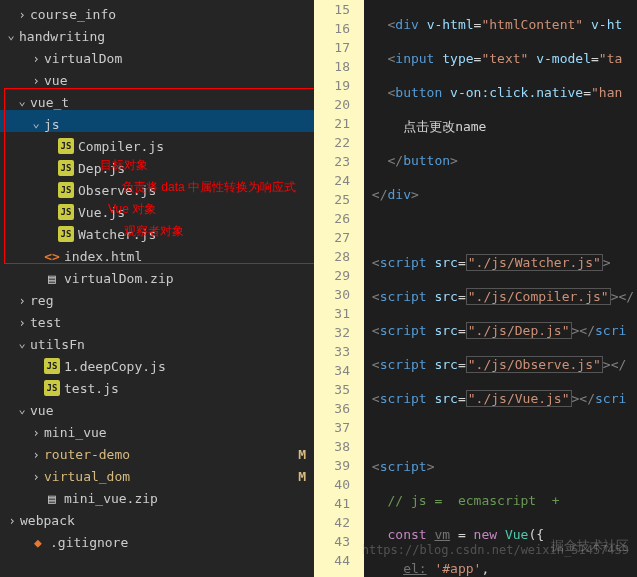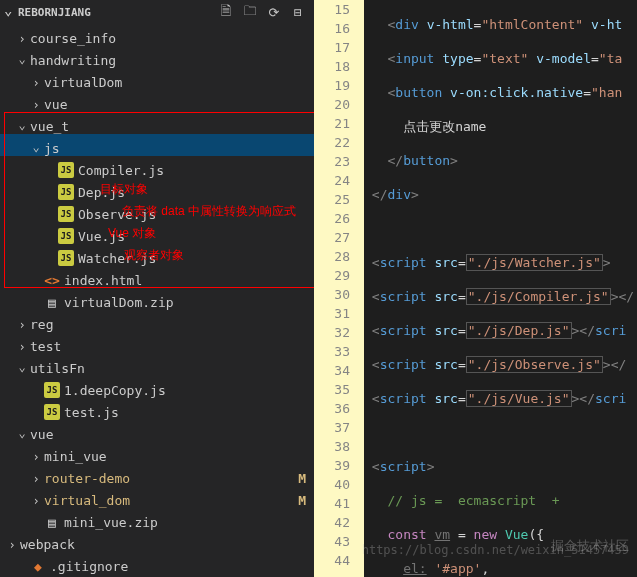--- a/index.html
+++ b/index.html
@@ -165,36 +165,27 @@
   right: 8px;
   color: rgba(200,200,200,0.35);
   font-size: 13px;
   z-index: 100;
 }
 </style>
 </head>
 <body>
 
 <div class="sidebar">
-  <div class="sidebar-header">
-    <span class="sidebar-title">REBORNJIANG</span>
-    <div class="header-actions">
-      <span class="header-icon">🗎</span>
-      <span class="header-icon">🗀</span>
-      <span class="header-icon">⟳</span>
-      <span class="header-icon">⊟</span>
-    </div>
-  </div>
   <div class="tree">
 
     <div class="tree-row" style="padding-left:14px">
         <span class="chev right"></span>
         <span class="label">course_info</span>
       </div>
-    <div class="tree-row" style="padding-left:14px">
+    <div class="tree-row" style="padding-left:3px">
         <span class="chev down"></span>
         <span class="label">handwriting</span>
       </div>
     <div class="tree-row" style="padding-left:28px">
         <span class="chev right"></span>
         <span class="label">virtualDom</span>
       </div>
     <div class="tree-row" style="padding-left:28px">
         <span class="chev right"></span>
         <span class="label">vue</span>

